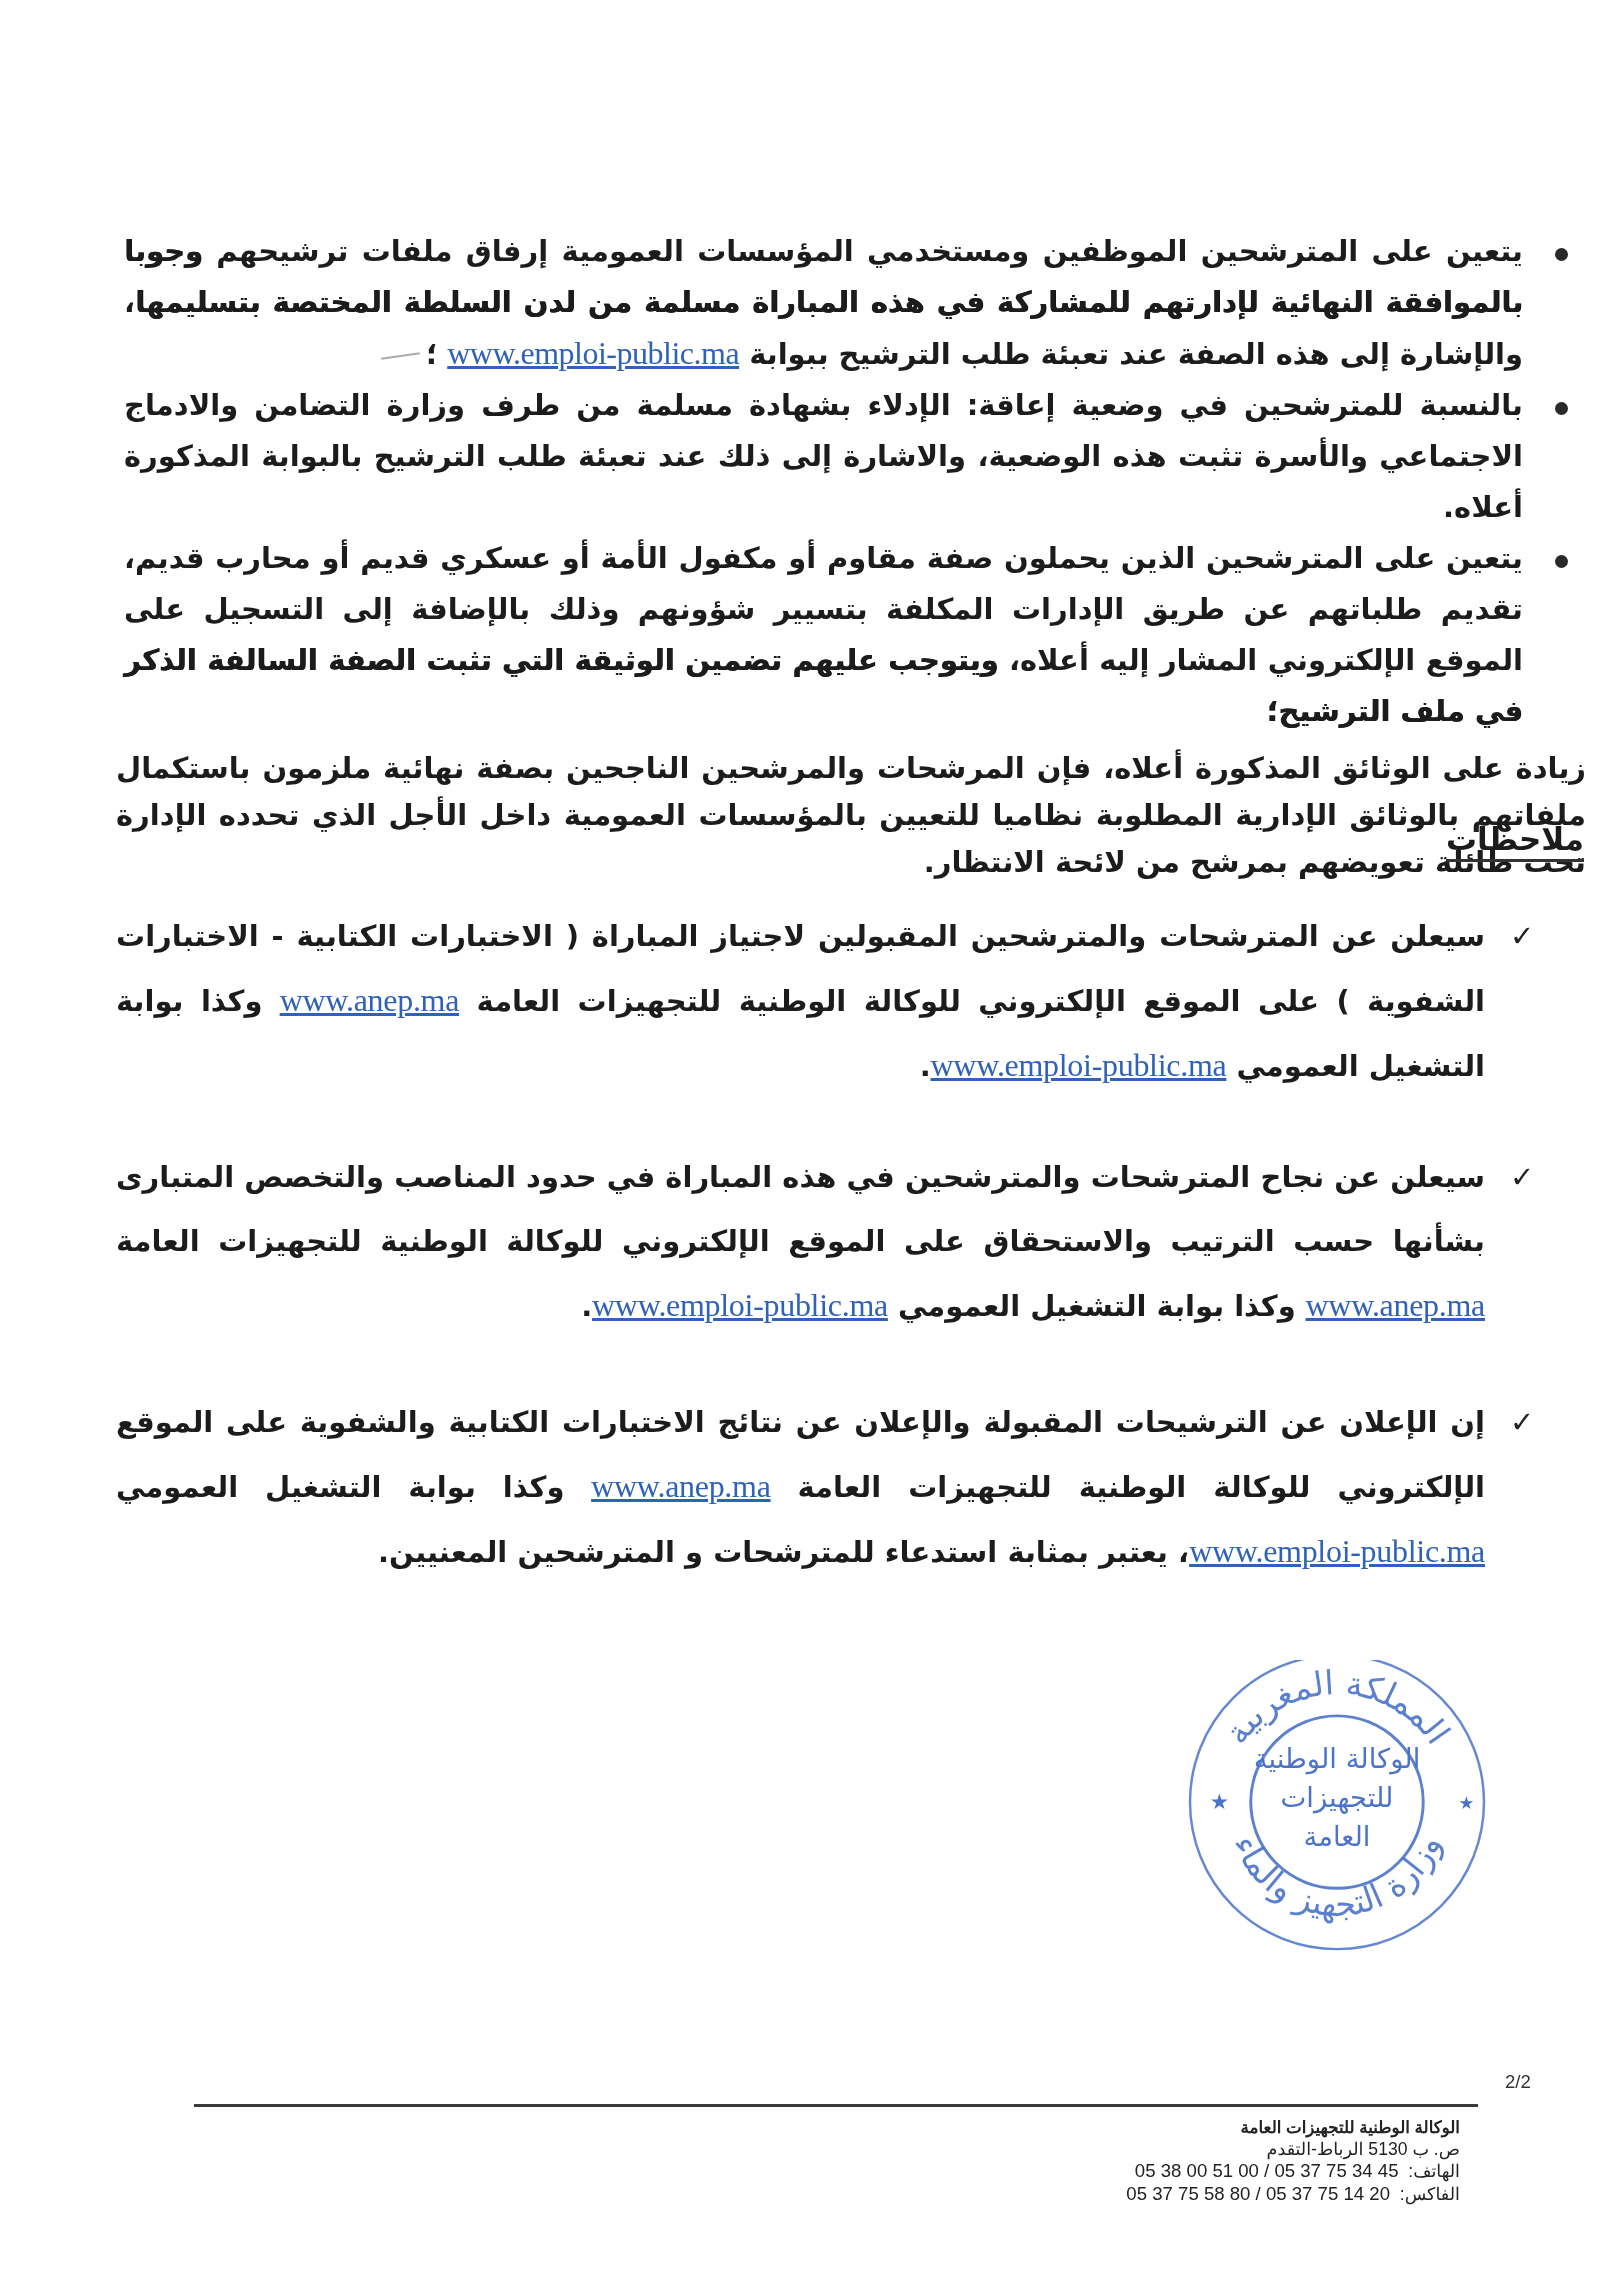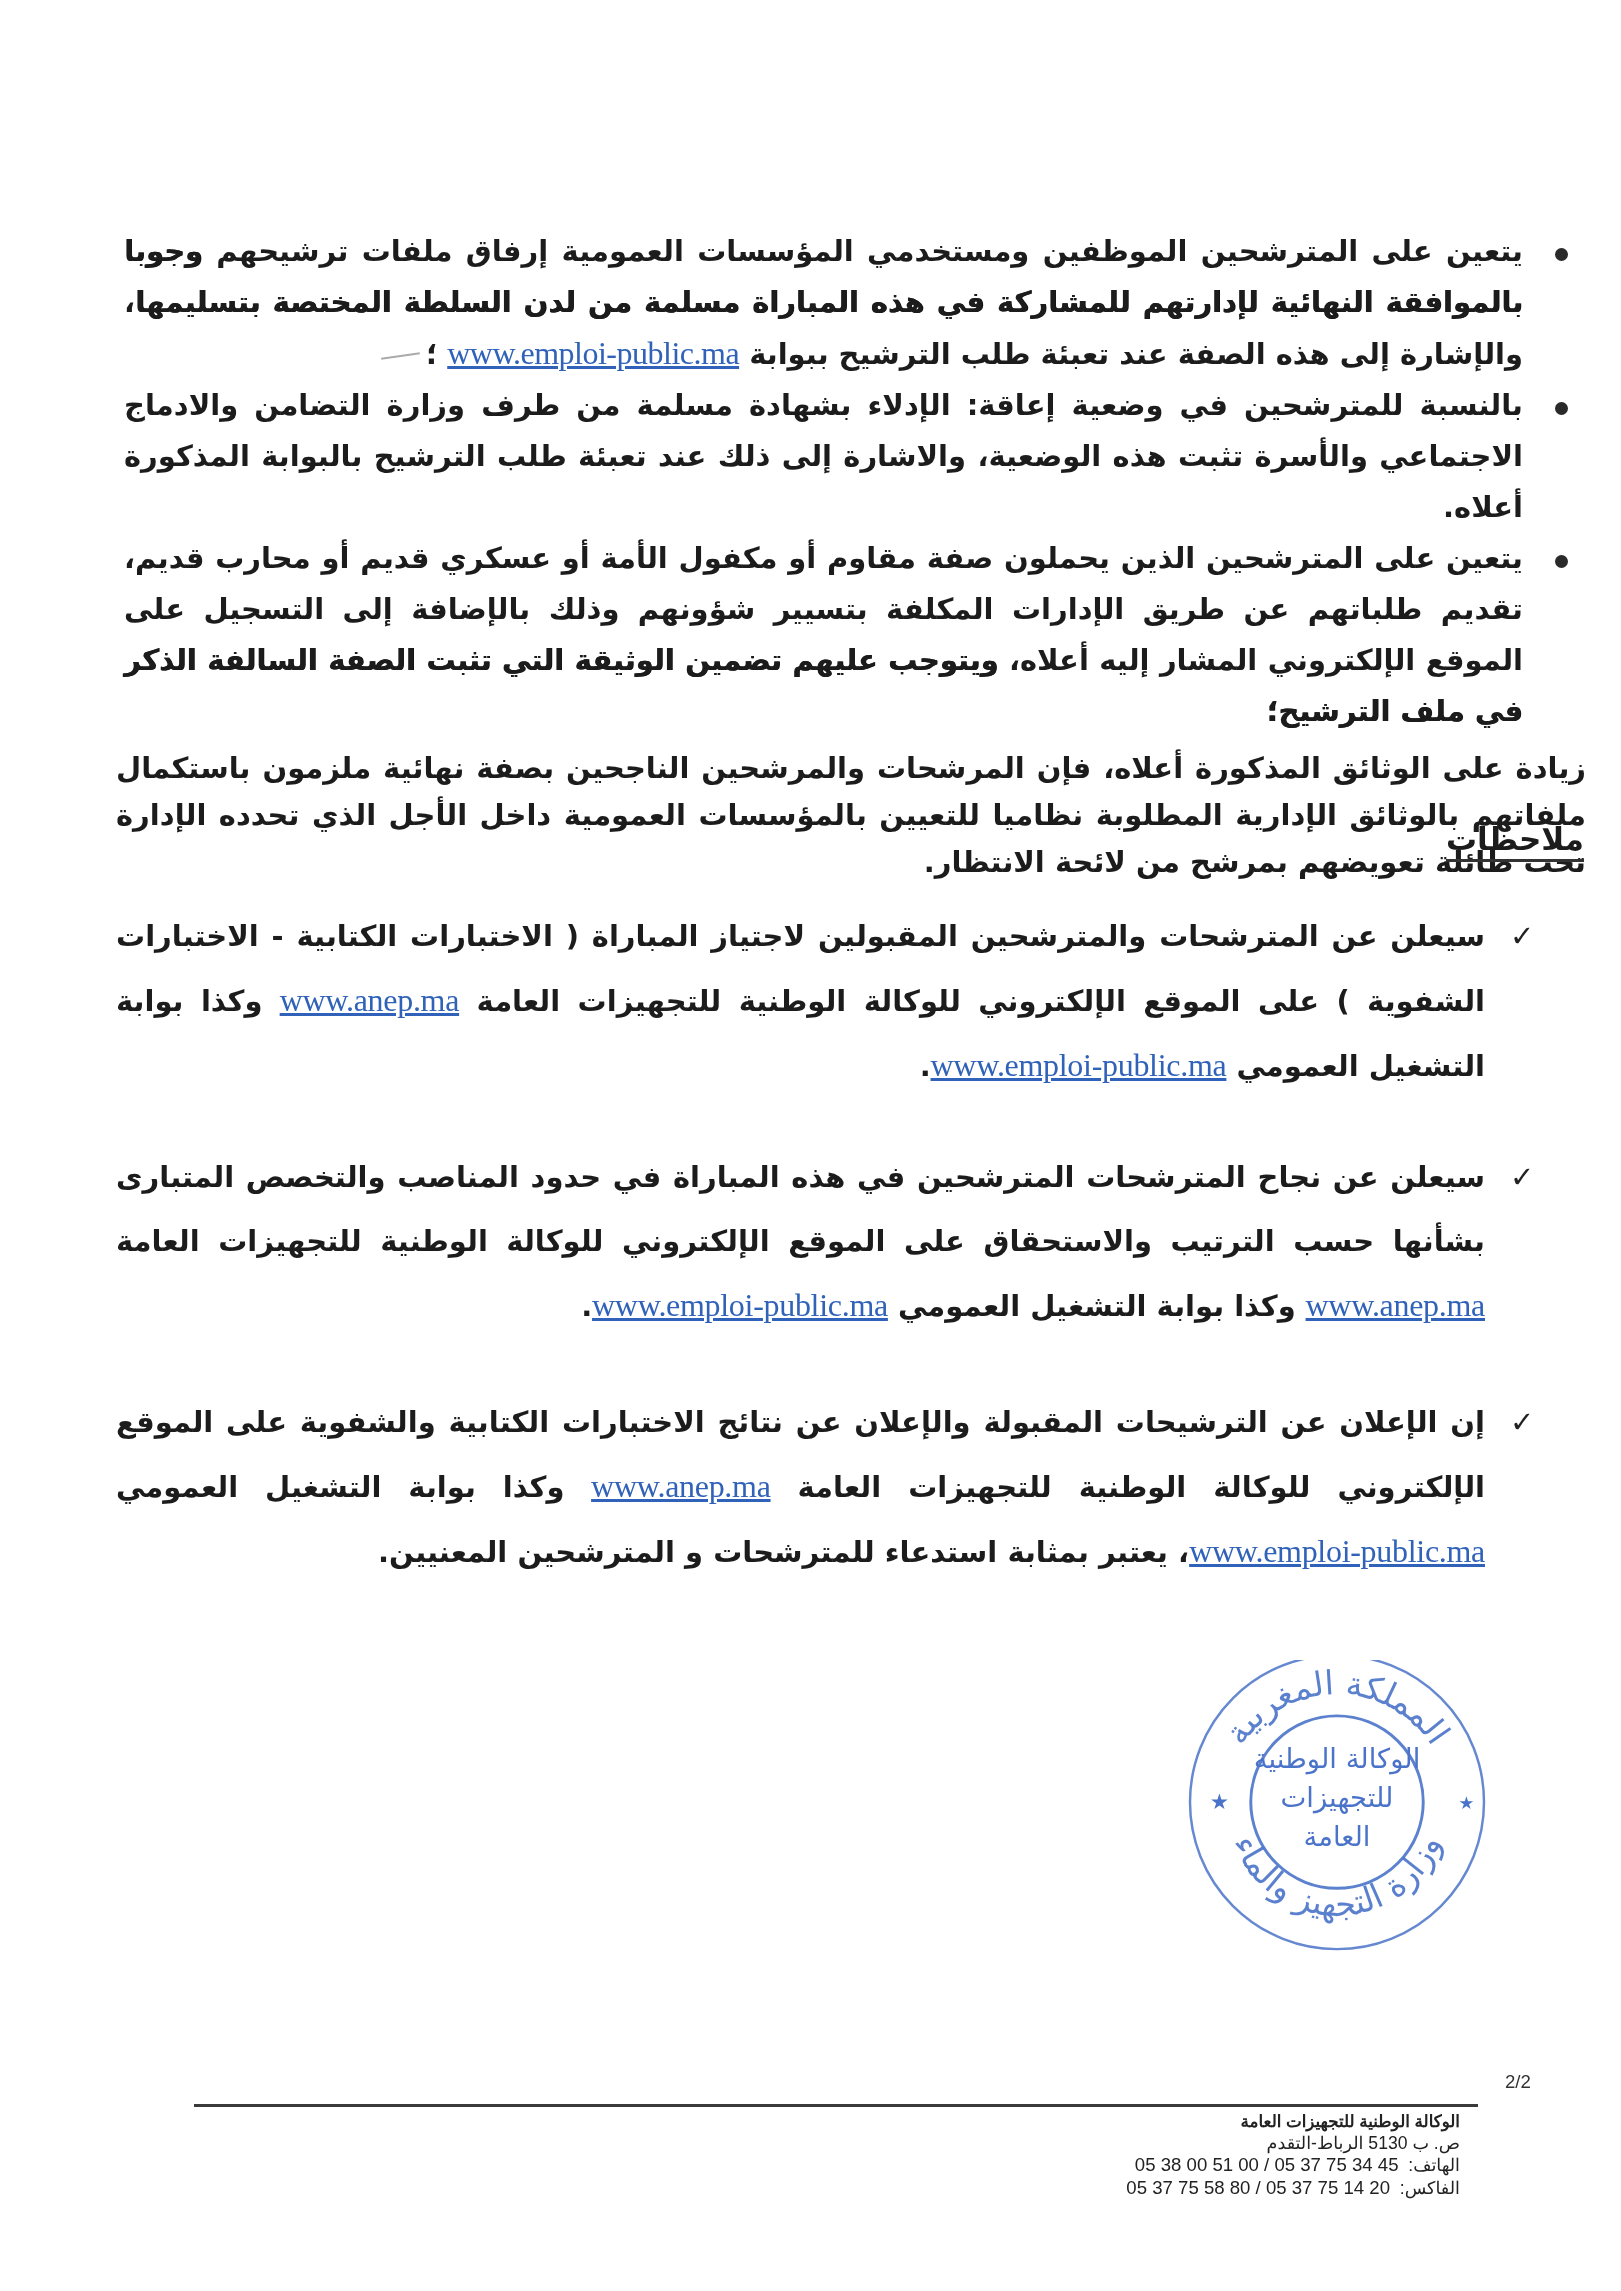--- a/index.html
+++ b/index.html
@@ -138,21 +138,21 @@
       position: absolute;
       right: 161px;
       top: 2111px;
       direction: rtl;
       text-align: right;
       font-family: "Liberation Sans", sans-serif;
       color: #222;
       font-size: 17.6px;
       line-height: 21.6px;
     }
-    .footer-right .org { font-weight: bold; font-size: 16.7px; }
+    .footer-right .org { font-weight: bold; font-size: 16.7px; margin-top: 6px; }
     .footer-right .row { white-space: nowrap; }
     .footer-right .num {
       direction: ltr;
       unicode-bidi: isolate;
       font-size: 18.6px;
     }
     .logo {
       position: absolute;
       left: 774px;
       top: 2129px;
@@ -221,21 +221,21 @@
   <div class="notes rtl" style="top:904px;">
     <div class="note-item">
       <span class="check">✓</span>
       <span>سيعلن عن المترشحات والمترشحين المقبولين لاجتياز المباراة ( الاختبارات الكتابية - الاختبارات الشفوية ) على الموقع الإلكتروني للوكالة الوطنية للتجهيزات العامة </span><a class="link">www.anep.ma</a><span> وكذا بوابة التشغيل العمومي </span><a class="link">www.emploi-public.ma</a><span>.</span>
     </div>
   </div>
 
   <div class="notes rtl" style="top:1145px;">
     <div class="note-item">
       <span class="check">✓</span>
-      <span>سيعلن عن نجاح المترشحات المترشحين في هذه المباراة في حدود المناصب والتخصص المتبارى بشأنها حسب الترتيب والاستحقاق على الموقع الإلكتروني للوكالة الوطنية للتجهيزات العامة </span><a class="link">www.anep.ma</a><span> وكذا بوابة التشغيل العمومي </span><a class="link">www.emploi-public.ma</a><span>.</span>
+      <span>سيعلن عن نجاح المترشحات والمترشحين في هذه المباراة في حدود المناصب والتخصص المتبارى بشأنها حسب الترتيب والاستحقاق على الموقع الإلكتروني للوكالة الوطنية للتجهيزات العامة </span><a class="link">www.anep.ma</a><span> وكذا بوابة التشغيل العمومي </span><a class="link">www.emploi-public.ma</a><span>.</span>
     </div>
   </div>
 
   <div class="notes rtl" style="top:1390px;">
     <div class="note-item">
       <span class="check">✓</span>
       <span>إن الإعلان عن الترشيحات المقبولة والإعلان عن نتائج الاختبارات الكتابية والشفوية على الموقع الإلكتروني للوكالة الوطنية للتجهيزات العامة </span><a class="link">www.anep.ma</a><span> وكذا بوابة التشغيل العمومي </span><a class="link">www.emploi-public.ma</a><span>، يعتبر بمثابة استدعاء للمترشحات و المترشحين المعنيين.</span>
     </div>
   </div>
 

